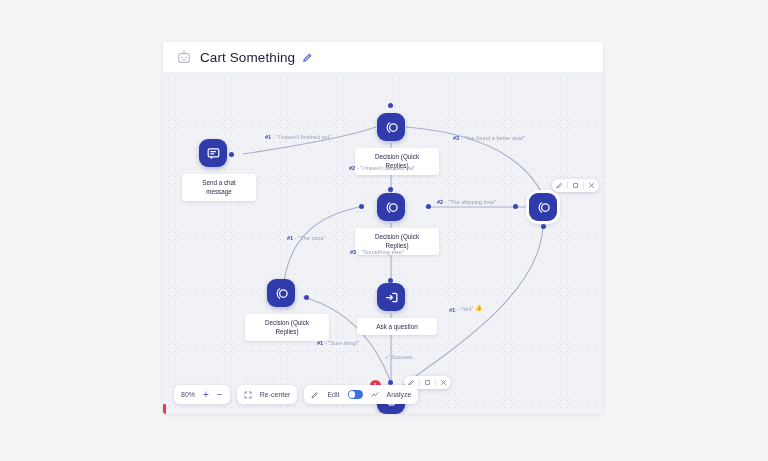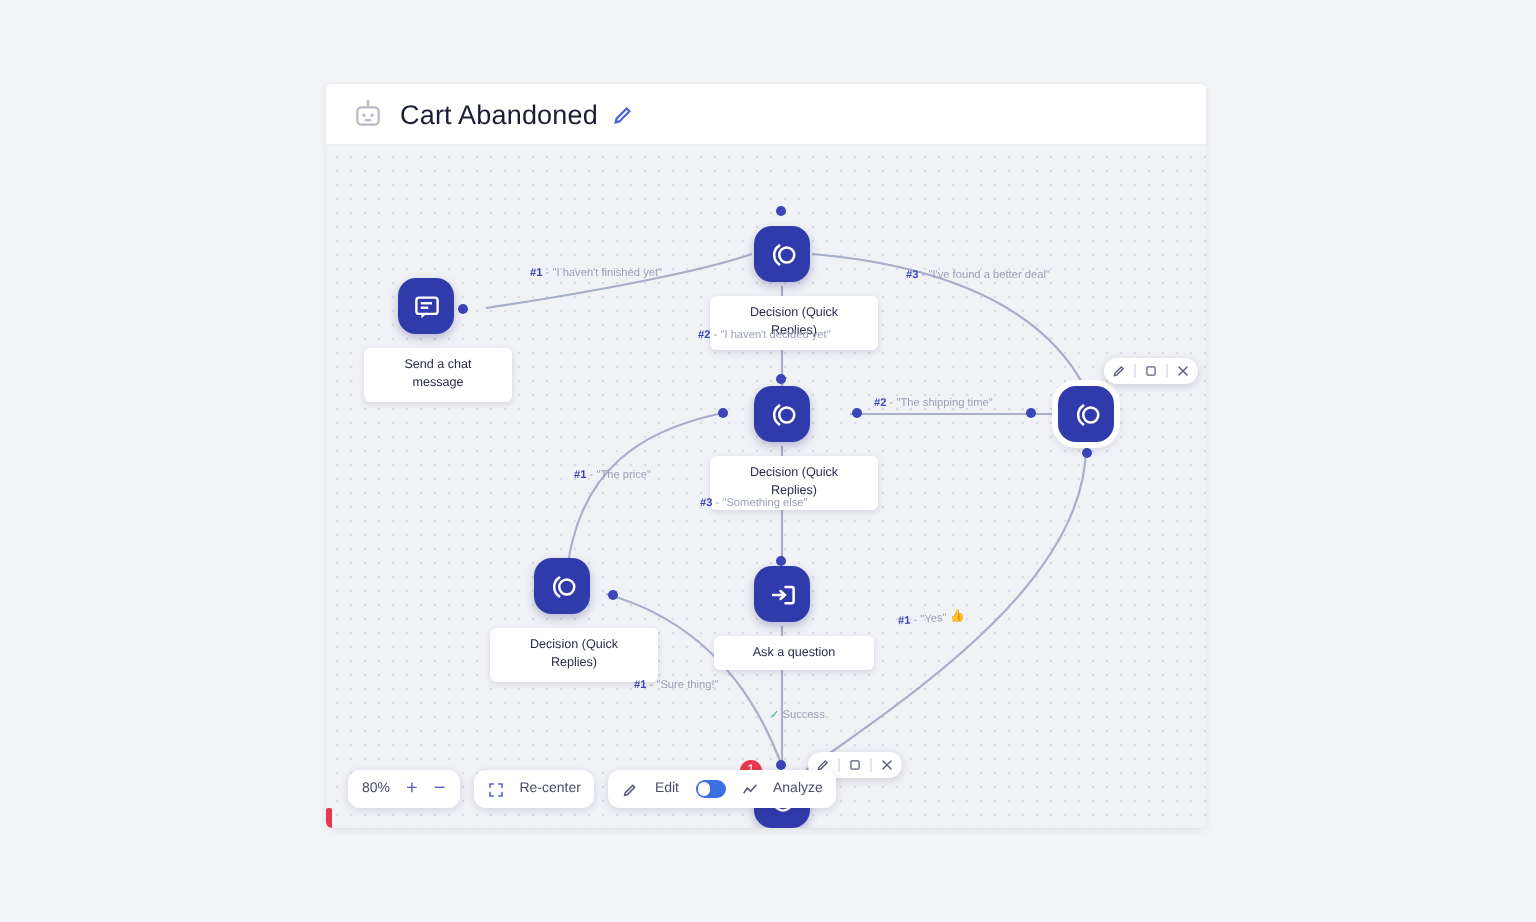--- a/index.html
+++ b/index.html
@@ -131,21 +131,21 @@
 
   <div class="hdr">
     <svg class="bot-ic" viewBox="0 0 24 24" fill="none" stroke="#8c90a8" stroke-width="1.7">
       <rect x="4" y="7" width="16" height="13" rx="3"></rect>
       <line x1="12" y1="3.2" x2="12" y2="7"></line>
       <circle cx="12" cy="2.6" r="1.1" fill="#8c90a8" stroke="none"></circle>
       <circle cx="9" cy="13" r="1.3" fill="#8c90a8" stroke="none"></circle>
       <circle cx="15" cy="13" r="1.3" fill="#8c90a8" stroke="none"></circle>
       <line x1="9.5" y1="16.6" x2="14.5" y2="16.6"></line>
     </svg>
-    <span class="hdr-title">Cart Abandoned</span>
+    <span class="hdr-title">Cart Something</span>
     <svg class="pencil" viewBox="0 0 24 24" fill="none" stroke="#4a63d8" stroke-width="2.4" stroke-linecap="round">
       <path d="M4 20l4-1 11-11-3-3L5 16z"></path>
     </svg>
   </div>
 
   <div class="canvas">
 
     <div class="redmark"></div>
 
     <svg class="wires" viewBox="0 0 440 341">

